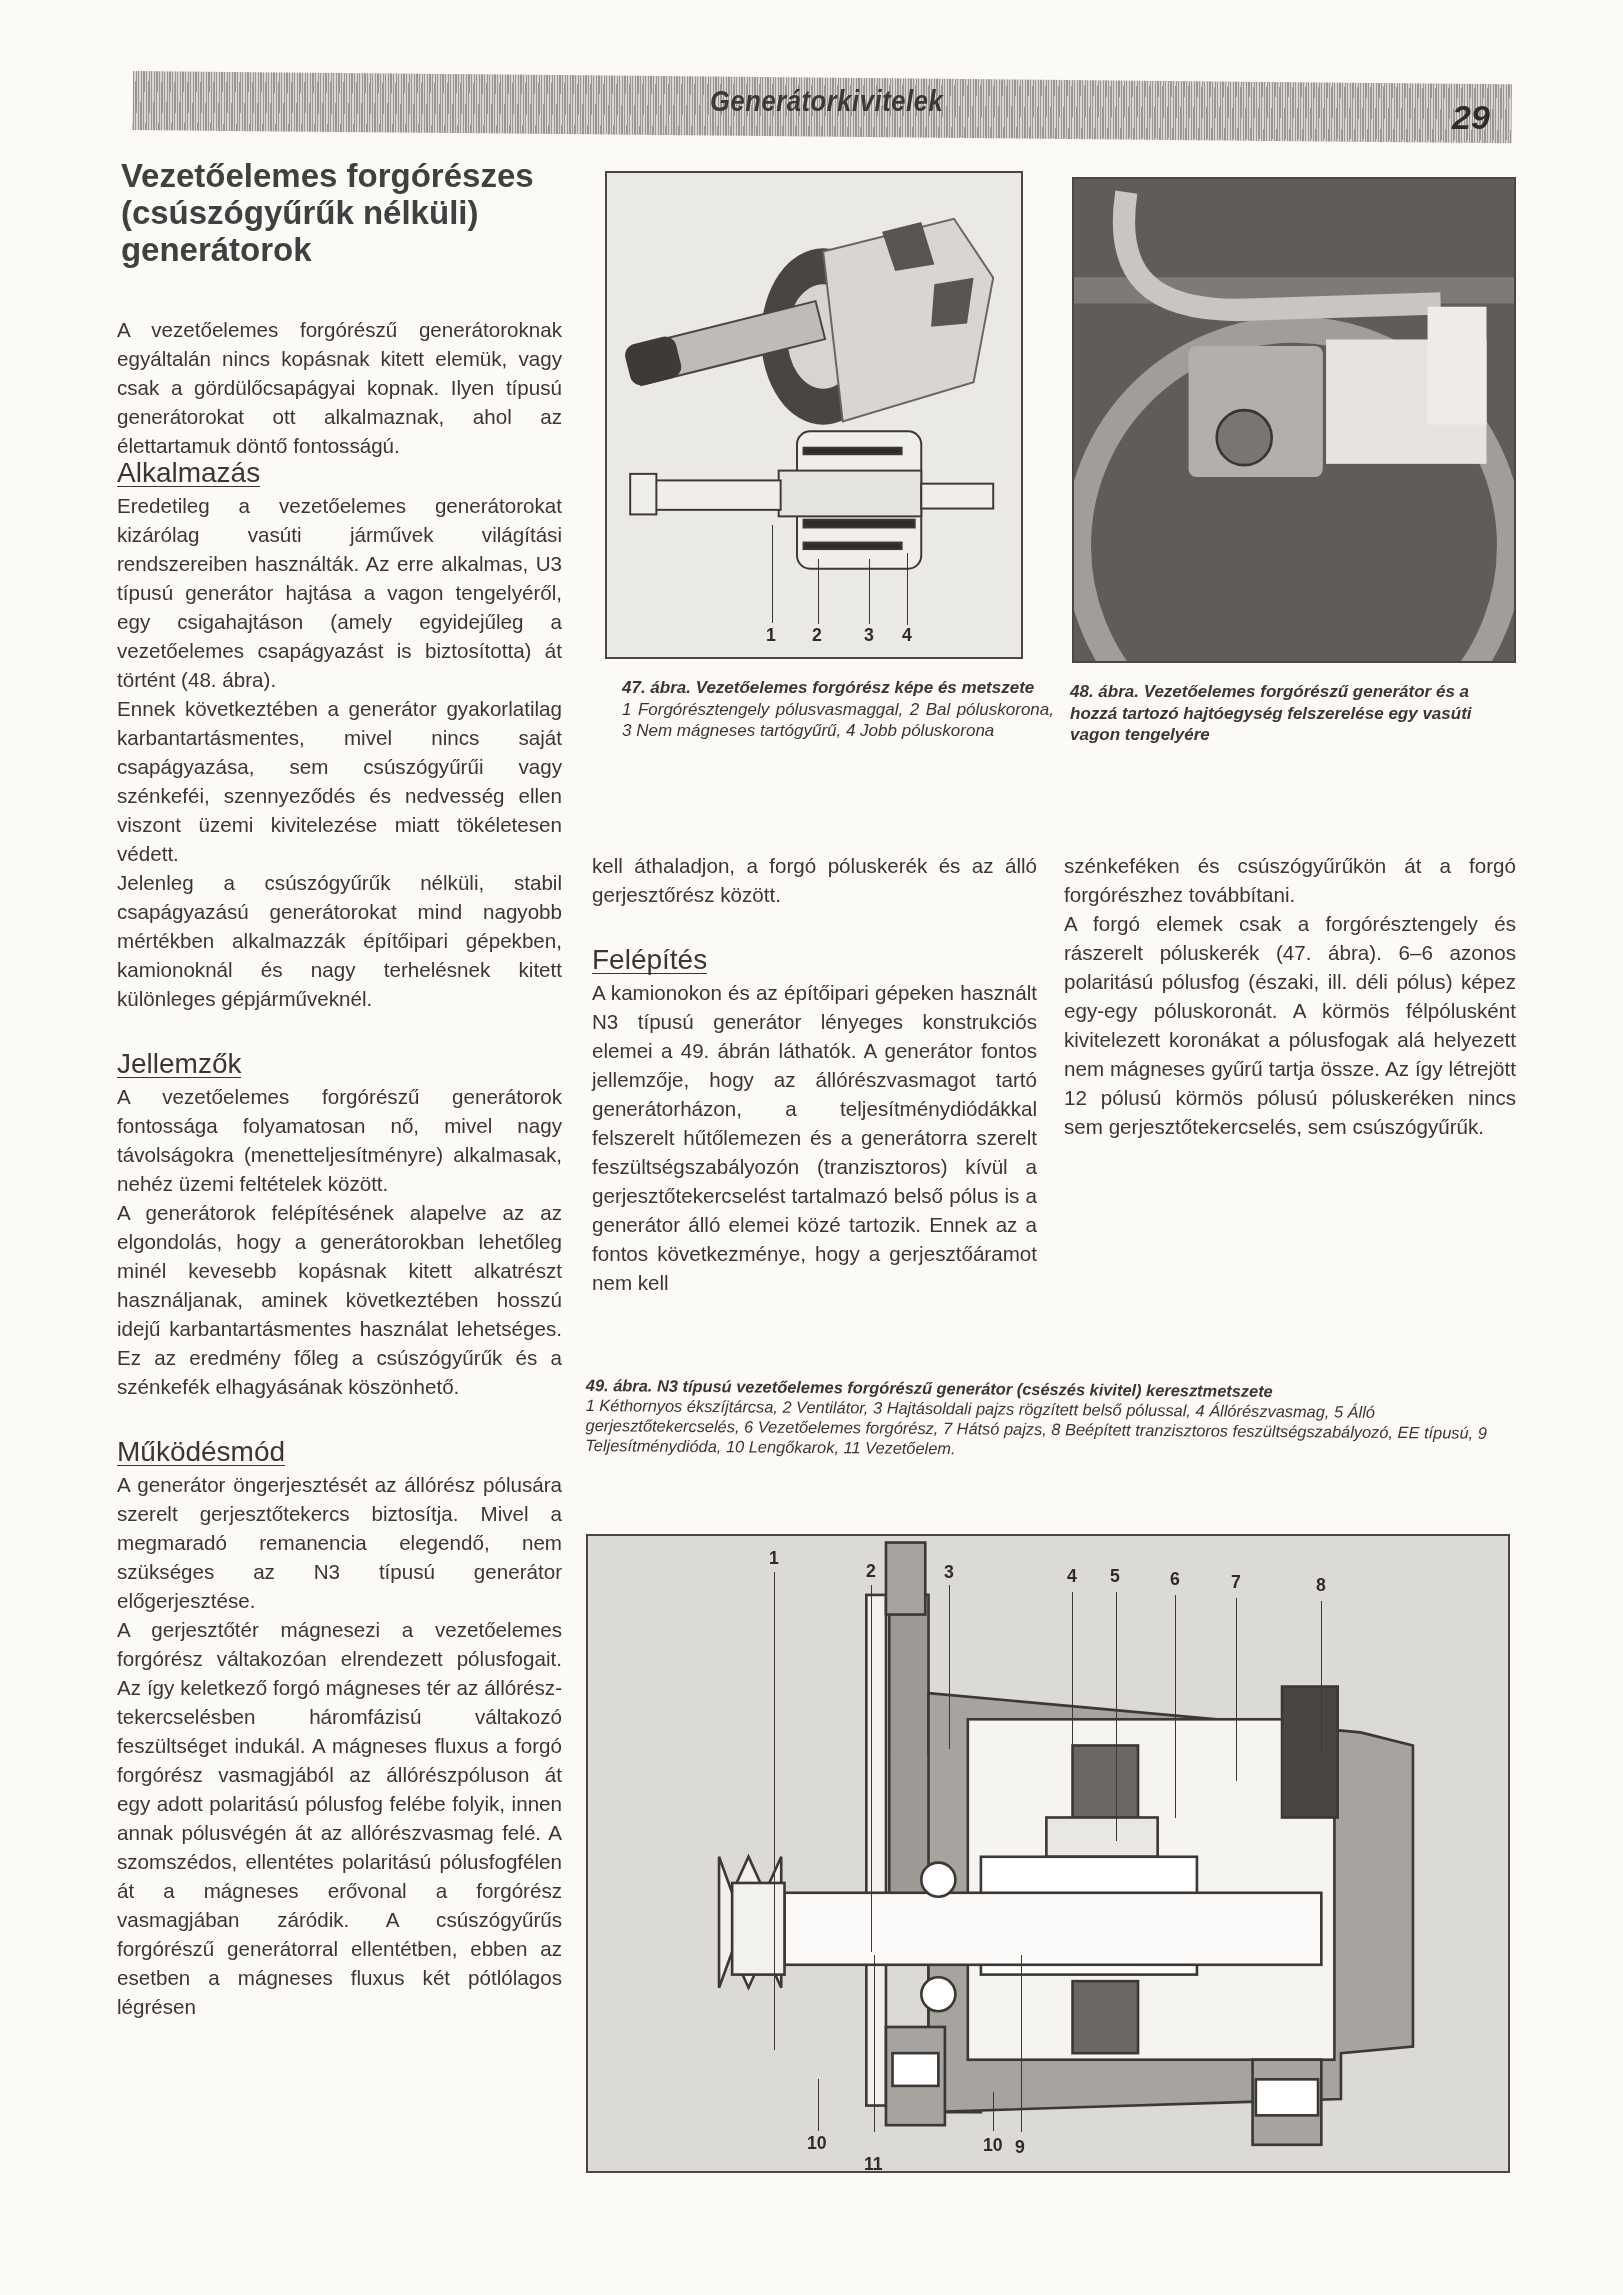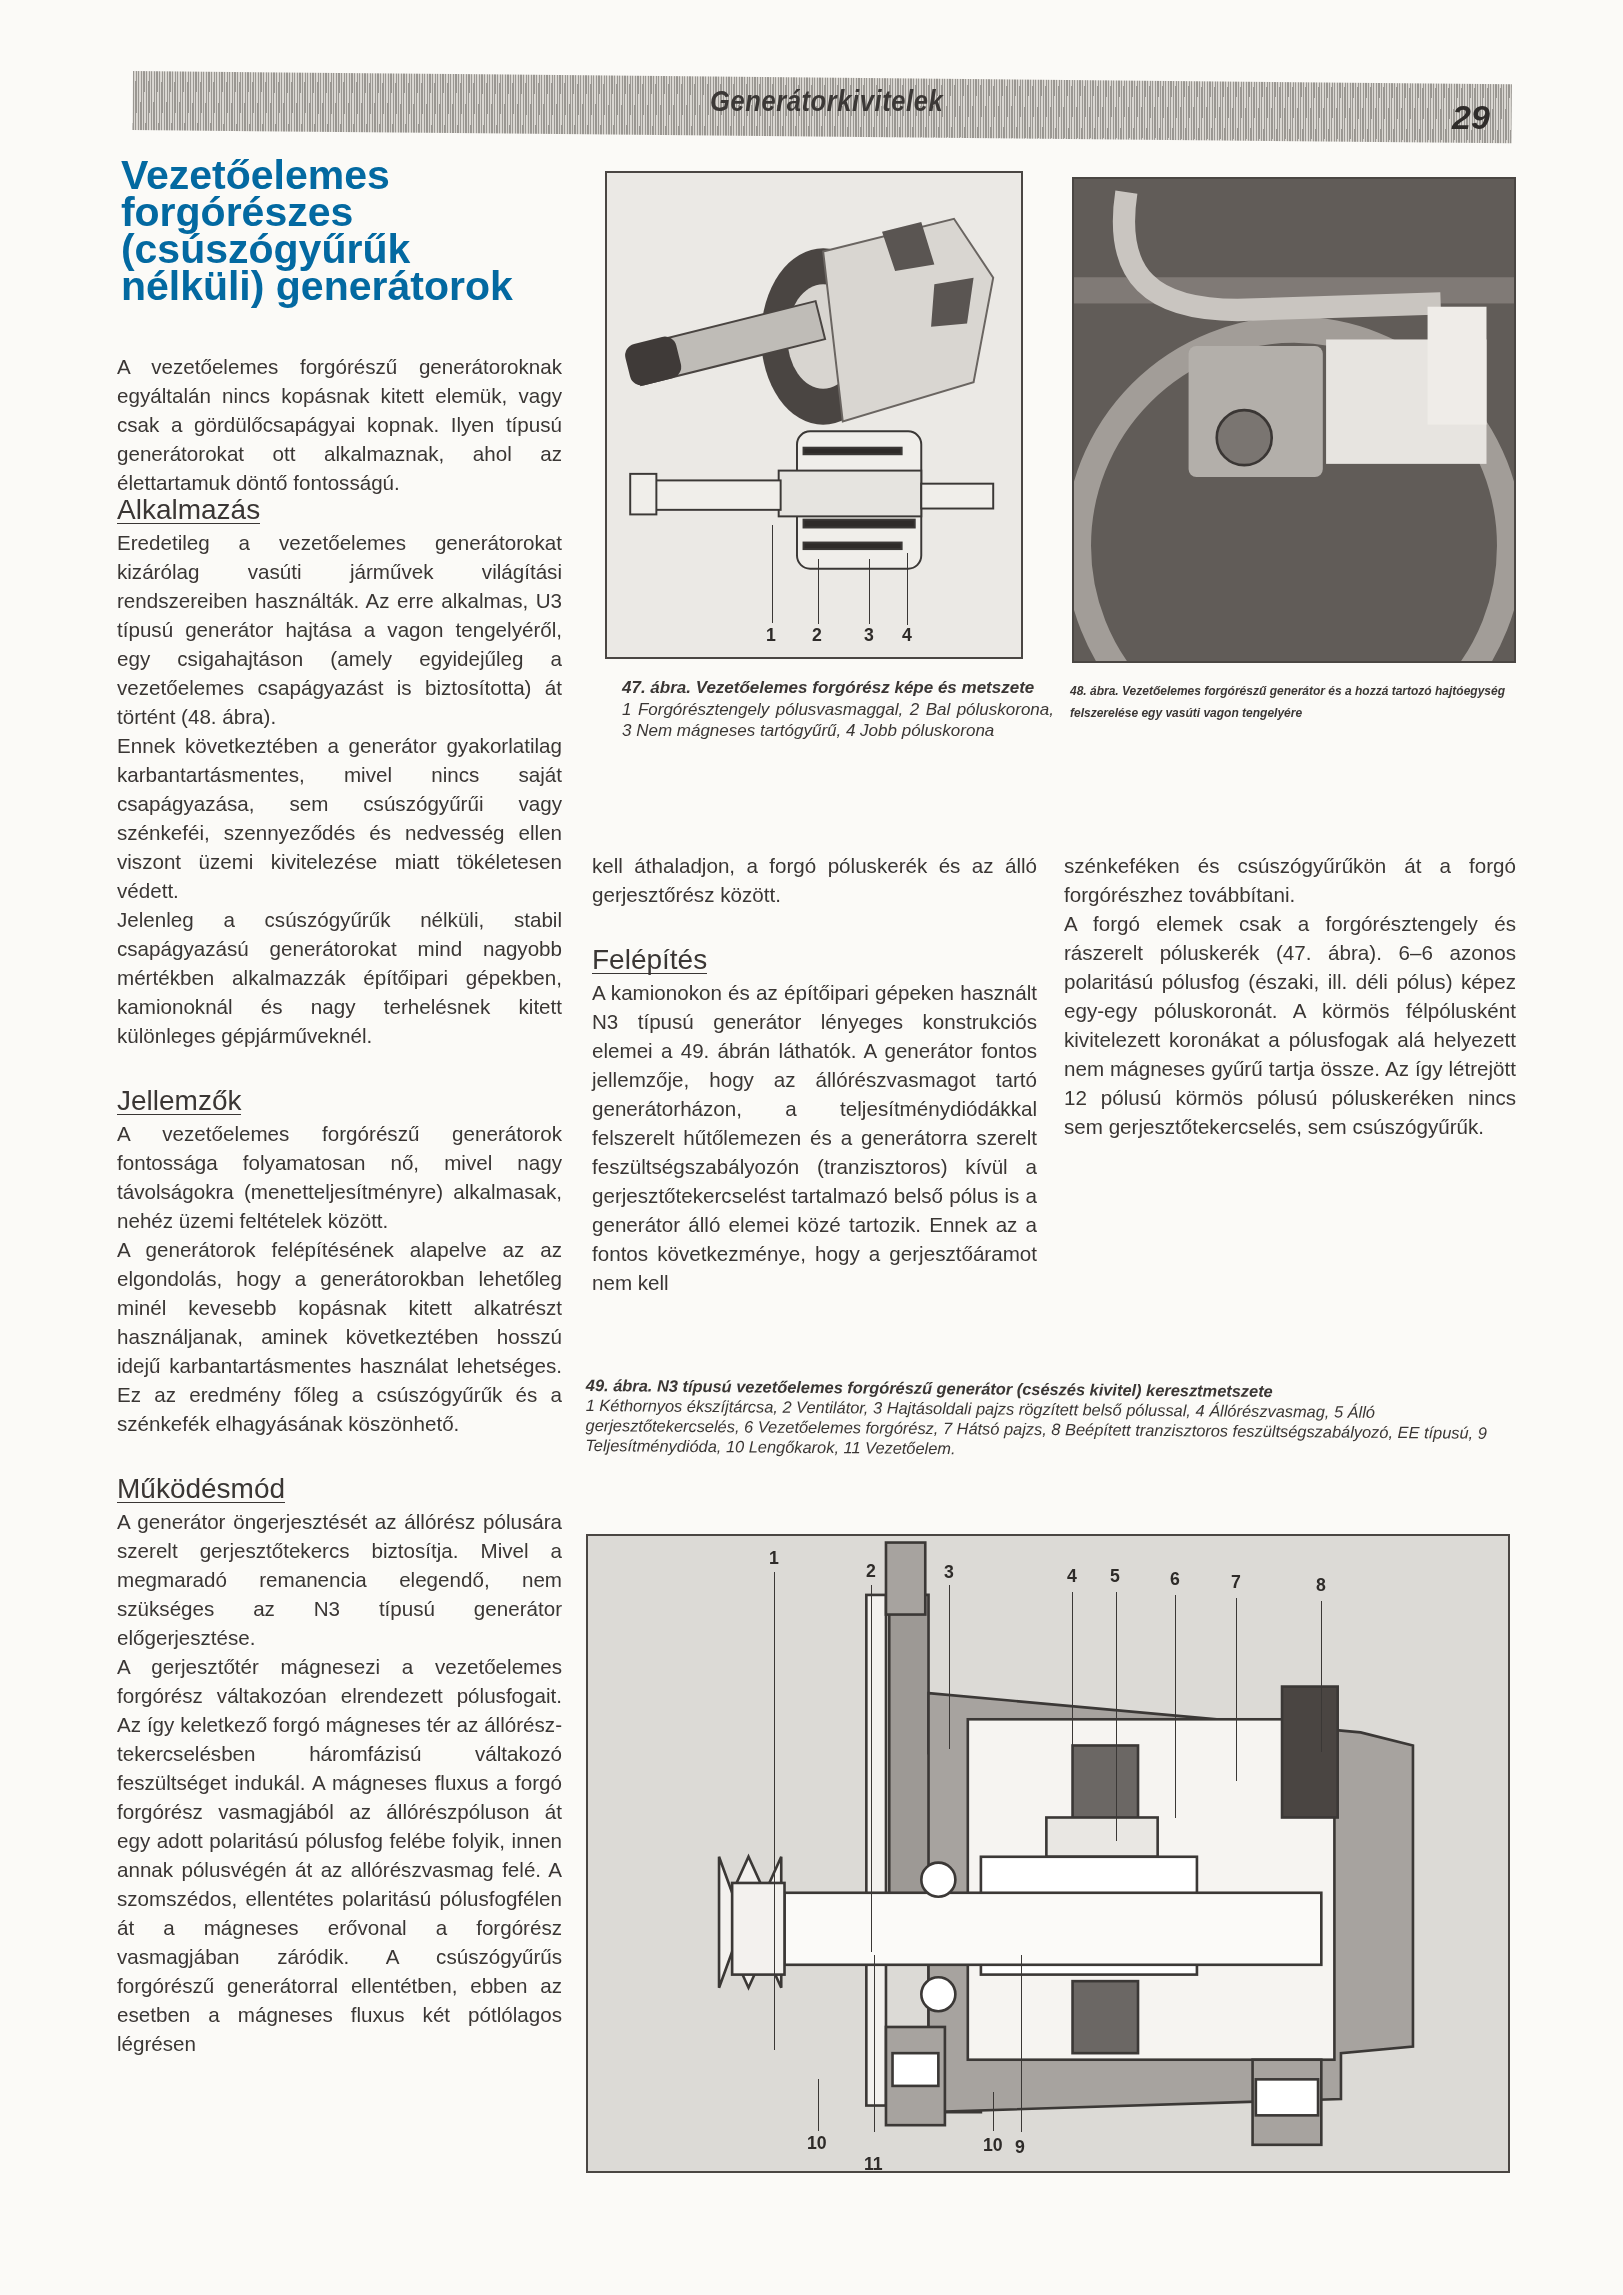--- a/index.html
+++ b/index.html
@@ -25,21 +25,21 @@
     left: 1452px; top: 98px; font-size: 34px; font-weight: bold; font-style: italic; color: #2f2c2a;
   }
 
   
   .col { position: absolute; }
   #col-left { left: 117px; top: 157px; width: 445px; }
   #col-mid  { left: 592px; top: 851px; width: 445px; }
   #col-right{ left: 1064px; top: 851px; width: 452px; }
 
   #page-heading {
-    font-size: 41px; font-weight: bold; line-height: 37px; color: #0369a1;
+    font-size: 33px; font-weight: bold; line-height: 37px; color: #404040;
     margin: 0 0 47px 3.9px;
   }
   .intro {
     font-size: 21px; line-height: 28.5px; text-align: justify;
     text-decoration-thickness: 1.3px; text-underline-offset: 5.2px;
     margin-bottom: 41px;
   }
   .section-title {
     display: inline-block; font-size: 28px; line-height: 26px; border-bottom: 1.3px solid #3a3634;
     margin-bottom: 3.9px;
@@ -51,21 +51,21 @@
 
   
   .figure-box { position: absolute; border: 2px solid #4a4643; background: #ebe9e5; overflow: hidden; }
   #fig47 { left: 605px; top: 171px; width: 414px; height: 484px; }
   #fig48 { left: 1072px; top: 177px; width: 440px; height: 482px; background: #6e6a66; }
   #fig49 { left: 586px; top: 1534px; width: 920px; height: 635px; background: #dcdad6; border-width: 2px; }
 
   .caption { position: absolute; font-size: 17px; line-height: 21.6px; font-style: italic; color: #3a3634; }
   .caption .cap-title { font-weight: bold; }
   #cap47 { left: 601px; top: 677px; width: 432px; text-align: justify; margin-left: 21px; }
-  #cap48 { left: 1070px; top: 681px; width: 445px; font-weight: bold; font-size: 12px; }
+  #cap48 { left: 1070px; top: 681px; width: 445px; font-weight: bold; font-size: 17px; }
   #cap49 { left: 586px; top: 1375px; width: 916px; font-size: 16.4px; line-height: 20px; transform: rotate(0.5deg); transform-origin: left top; }
 
   .callout { position: absolute; font-size: 17.7px; font-weight: bold; color: #2e2b29; }
   .leader { position: absolute; width: 1.3px; background: #3b3836; }
 </style>
 </head>
 <body>
 
 <div id="header-band" class="abs"></div>
 <div id="header-title" class="abs">Generátorkivitelek</div>

